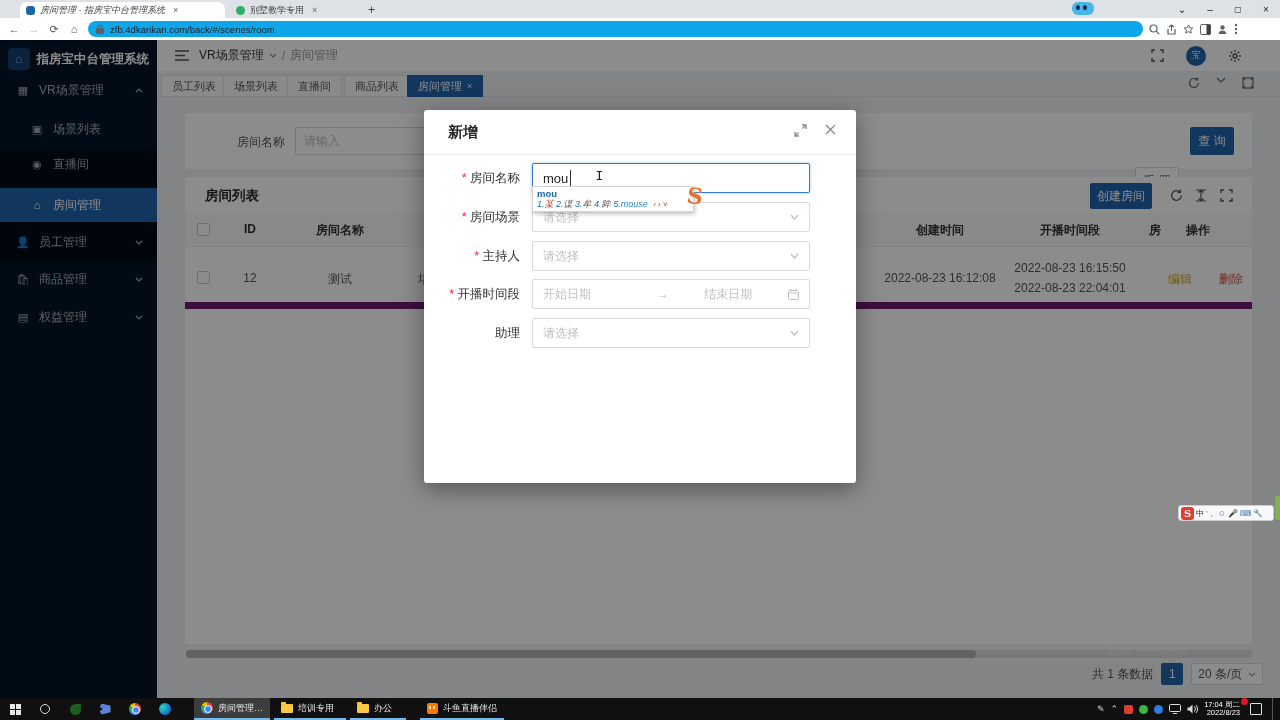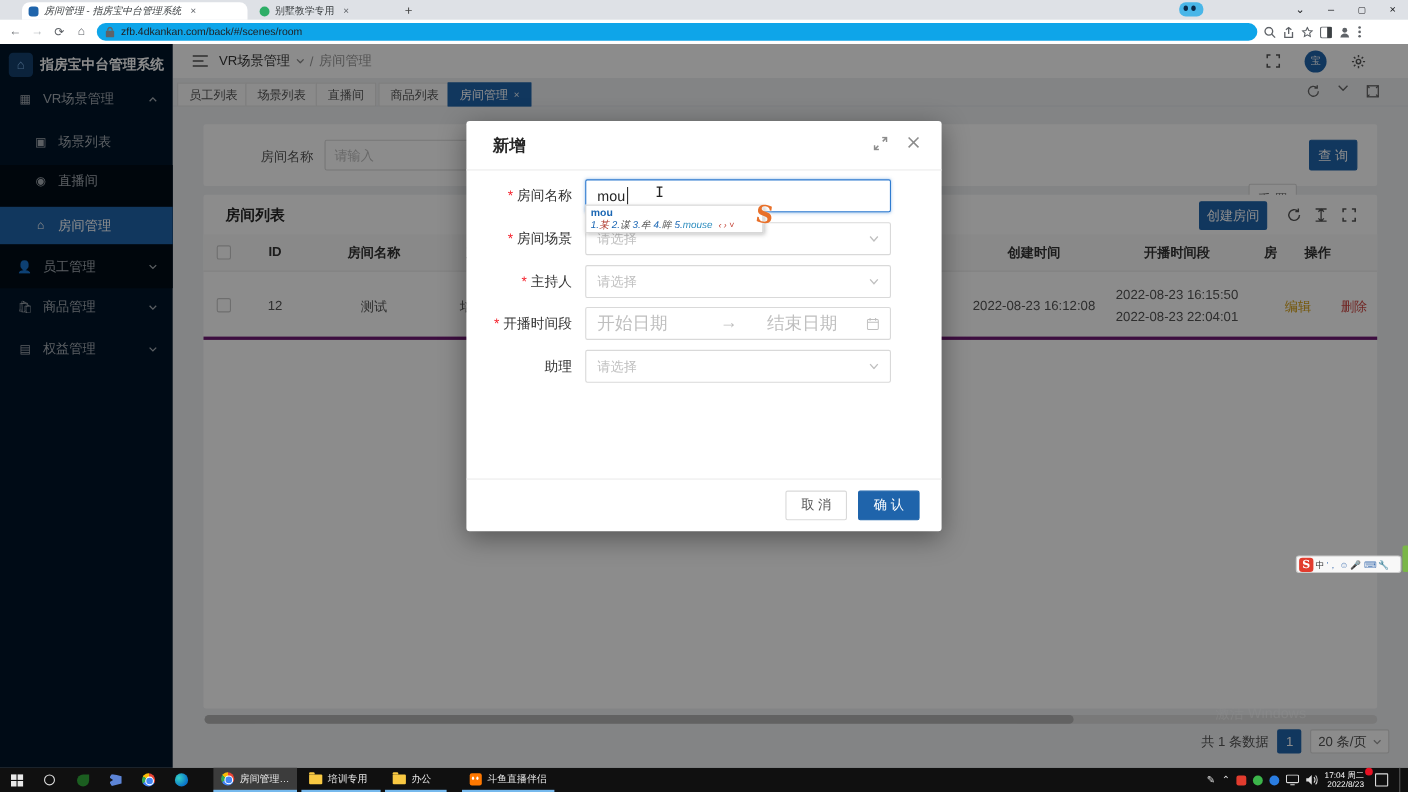--- a/index.html
+++ b/index.html
@@ -81,21 +81,21 @@
   .m-title { font-size:15px; font-weight:bold; color:#262626; }
   .m-hicons { position:absolute; right:20px; top:14px; display:flex; gap:18px; color:#8c8c8c; }
   .frow { position:absolute; left:0; width:432px; height:30px; display:flex; align-items:center; }
   .flabel { position:absolute; left:0; width:96px; text-align:right; font-size:12.5px; color:#333; }
   .req:before { content:"* "; color:#f5222d; }
   .fctrl { position:absolute; left:108px; width:278px; height:30px; }
   .fselect { border:1px solid #d9d9d9; border-radius:2px; height:30px; display:flex; align-items:center; padding:0 10px; font-size:12px; justify-content:space-between; }
   .finput { width:278px; height:30px; border:1px solid #2f7bd0; border-radius:2px; box-shadow:0 0 3px rgba(47,123,208,.5); font-size:13px; color:#262626; padding:0 10px; outline:none; font-family:inherit; }
   .caret { position:absolute; left:38px; top:7px; width:1px; height:16px; background:#333; }
   .ibeam { position:absolute; left:63px; top:5px; width:9px; height:18px; color:#222; font-size:13px; font-family:"DejaVu Sans Mono",monospace; text-align:center; }
-  .rangebox { border:1px solid #d9d9d9; border-radius:2px; height:30px; display:flex; align-items:center; padding:0 10px; font-size:16px; gap:6px; }
+  .rangebox { border:1px solid #d9d9d9; border-radius:2px; height:30px; display:flex; align-items:center; padding:0 10px; font-size:12px; gap:6px; }
   .m-foot { position:absolute; left:0; bottom:0; width:432px; height:48px; border-top:1px solid #ececec; display:flex; align-items:center; justify-content:flex-end; padding:0 20px; gap:10px; }
   .m-foot .btn { width:56px; height:27px; }
 
   
   .ime { left:532px; top:186px; width:162px; height:26px; background:#fff; border:1px solid #d4d4d4; box-shadow:1px 2px 4px rgba(0,0,0,.25); z-index:60; padding:1px 4px; }
   .ime .comp { font-size:9.5px; color:#1a66b3; font-weight:bold; line-height:11px; }
   .ime .cands { font-size:9px; line-height:11px; white-space:nowrap;font-style:italic; }
   .ime .n { color:#1a66b3; }
   .ime .c1 { color:#b03a2e; } .ime .c { color:#555; } .ime .en { color:#2b8cbe; }
   .ime .pager { color:#c0392b; margin-left:3px; font-size:8px; }
@@ -365,21 +365,21 @@
       <span class="cbx" style="left:12px; top:10px;"></span>
       <span class="thead-cell" style="left:30px; top:9px; width:70px;">ID</span>
       <span class="thead-cell" style="left:100px; top:9px; width:110px;">房间名称</span>
       <span class="thead-cell" style="left:210px; top:9px; width:70px;">直</span>
       <span class="thead-cell" style="left:690px; top:9px; width:130px;">创建时间</span>
       <span class="thead-cell" style="left:825px; top:9px; width:120px;">开播时间段</span>
       <span class="thead-cell" style="left:963px; top:9px; width:14px; overflow:hidden;">房</span>
       <span class="thead-cell" style="left:983px; top:9px; width:60px;">操作</span>
     </div>
 
-    <div class="abs" style="left:0; top:70px; width:1067px; height:62px; border-bottom:3px solid #701a75;">
+    <div class="abs" style="left:0; top:70px; width:1067px; height:62px; border-bottom:7px solid #701a75;">
       <span class="cbx" style="left:12px; top:24px;"></span>
       <span class="trow-cell" style="left:30px; top:24px; width:70px;">12</span>
       <span class="trow-cell" style="left:100px; top:24px; width:110px;">测试</span>
       <span class="trow-cell" style="left:210px; top:24px; width:70px;">培训</span>
       <span class="trow-cell" style="left:690px; top:24px; width:130px;">2022-08-23 16:12:08</span>
       <span class="trow-cell" style="left:825px; top:14px; width:120px;">2022-08-23 16:15:50</span>
       <span class="trow-cell" style="left:825px; top:34px; width:120px;">2022-08-23 22:04:01</span>
       <span class="trow-cell act-edit" style="left:983px; top:24px;">编辑</span>
       <span class="trow-cell act-del" style="left:1020px; top:24px;">删除</span>
     </div>
@@ -467,24 +467,20 @@
   <div class="frow" style="top:208px;">
     <span class="flabel">助理</span>
     <div class="fctrl fselect">
       <span class="ph">请选择</span>
       <svg class="ic" width="9" height="6" viewBox="0 0 9 6">
           <path d="M1 1l3.5 4L8 1" fill="none" stroke="#bfbfbf" stroke-width="1.2"></path>
         </svg>
     </div>
   </div>
 
-  <div class="m-foot">
-    <div class="btn ghost">取 消</div>
-    <div class="btn primary">确 认</div>
-  </div>
 </div>
 
 <div class="abs ime">
   <div class="comp">mou</div>
   <div class="cands">
     <span class="n">1.</span><span class="c1">某</span>
     <span class="n">2.</span><span class="c">谋</span>
     <span class="n">3.</span><span class="c">牟</span>
     <span class="n">4.</span><span class="c">眸</span>
     <span class="n">5.</span><span class="en">mouse</span>

